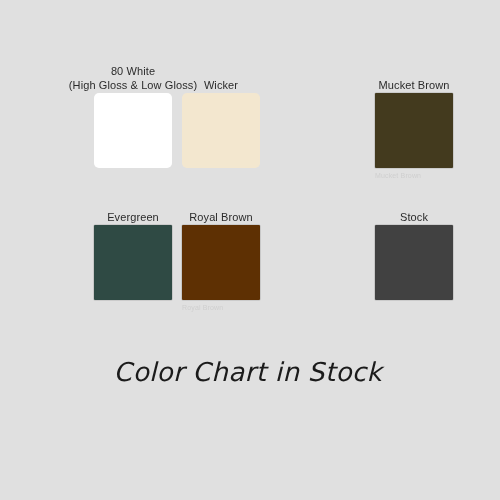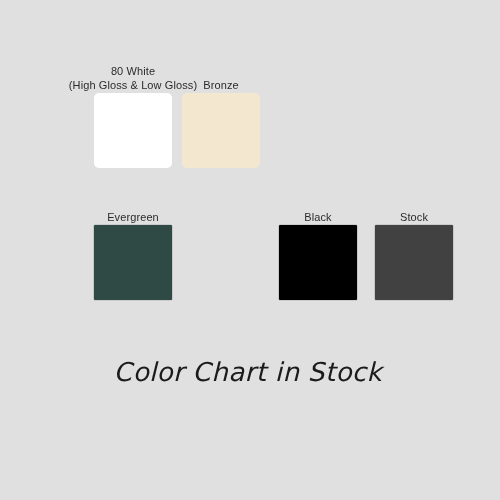--- a/index.html
+++ b/index.html
@@ -101,36 +101,41 @@
 <div id="color-chart">
 
   <div class="swatch-row row-1">
     <div class="swatch-cell" style="left: 85px;">
       <div class="swatch-label">80 White
 (High Gloss &amp; Low Gloss)</div>
       <div class="swatch-chip rounded" style="background: rgb(255, 255, 255); box-shadow: none;"></div>
 
     </div>
     <div class="swatch-cell" style="left: 173px;">
-      <div class="swatch-label">Bronze</div>
+      <div class="swatch-label">Wicker</div>
       <div class="swatch-chip rounded" style="background: rgb(243, 231, 207); box-shadow: none;"></div>
 
+    </div>
+    <div class="swatch-cell" style="left: 366px;">
+      <div class="swatch-label">Mucket Brown</div>
+      <div class="swatch-chip" style="background: rgb(67, 58, 30);"></div>
+      <div class="swatch-watermark">Mucket Brown</div>
     </div>
   </div>
 
   <div class="swatch-row row-2">
     <div class="swatch-cell" style="left: 85px;">
       <div class="swatch-label">Evergreen</div>
       <div class="swatch-chip" style="background: rgb(47, 74, 68);"></div>
 
     </div>
-    <div class="swatch-cell" style="left: 270px;">
-      <div class="swatch-label">Black</div>
-      <div class="swatch-chip" style="background: rgb(0, 0, 0);"></div>
-
+    <div class="swatch-cell" style="left: 173px;">
+      <div class="swatch-label">Royal Brown</div>
+      <div class="swatch-chip" style="background: rgb(94, 48, 3);"></div>
+      <div class="swatch-watermark">Royal Brown</div>
     </div>
     <div class="swatch-cell" style="left: 366px;">
       <div class="swatch-label">Stock</div>
       <div class="swatch-chip" style="background: rgb(65, 65, 65);"></div>
 
     </div>
   </div>
 
   <div id="chart-title">Color Chart in Stock</div>
 

